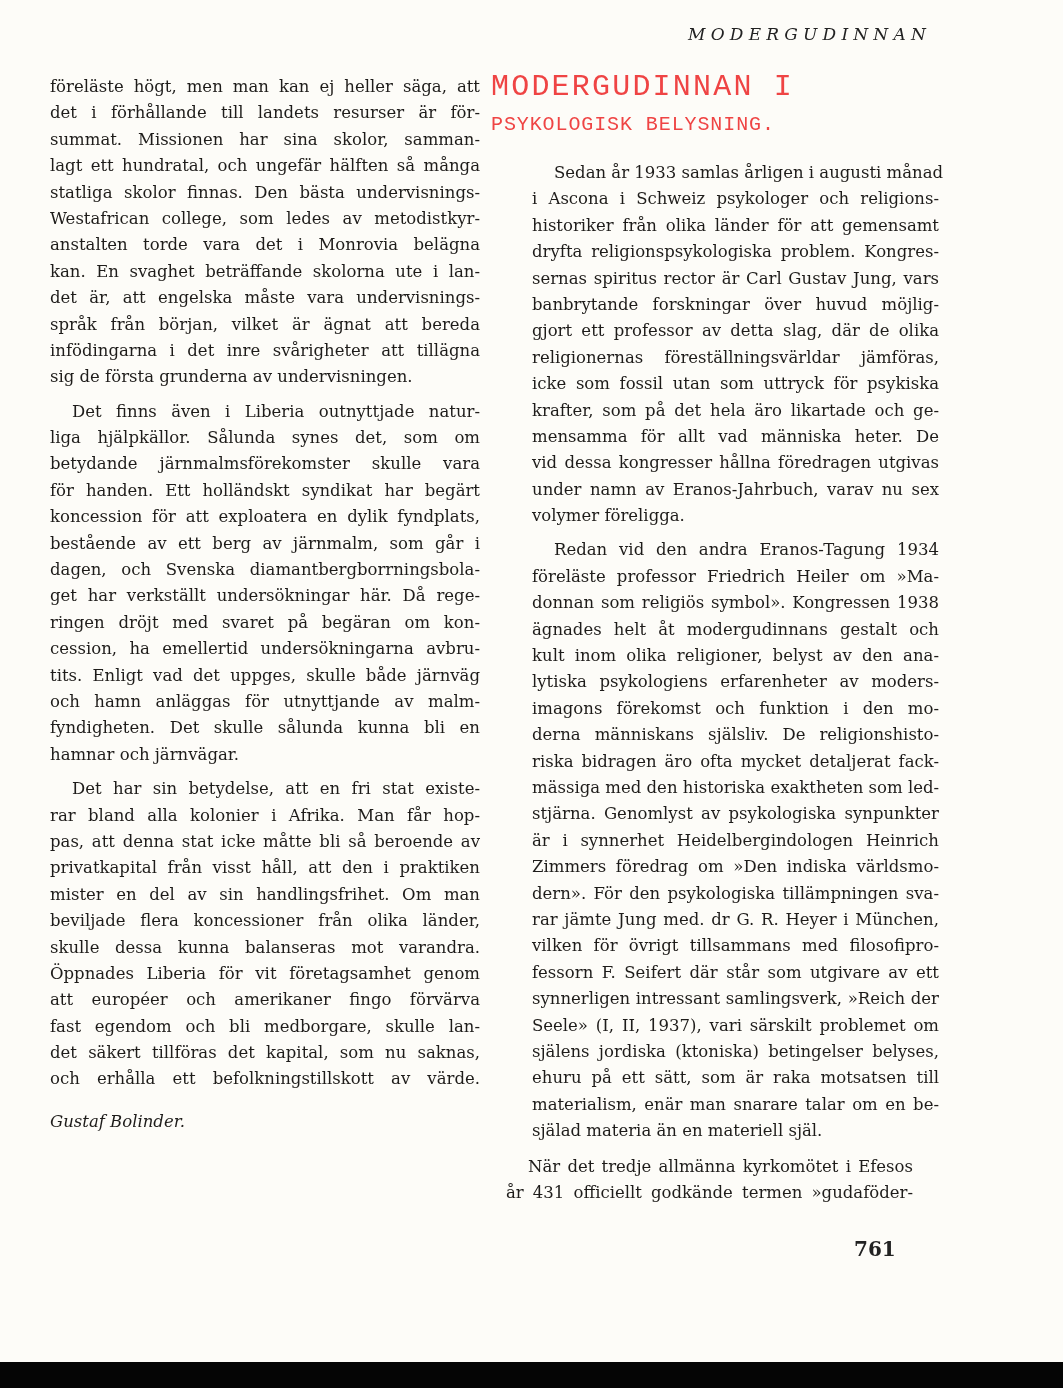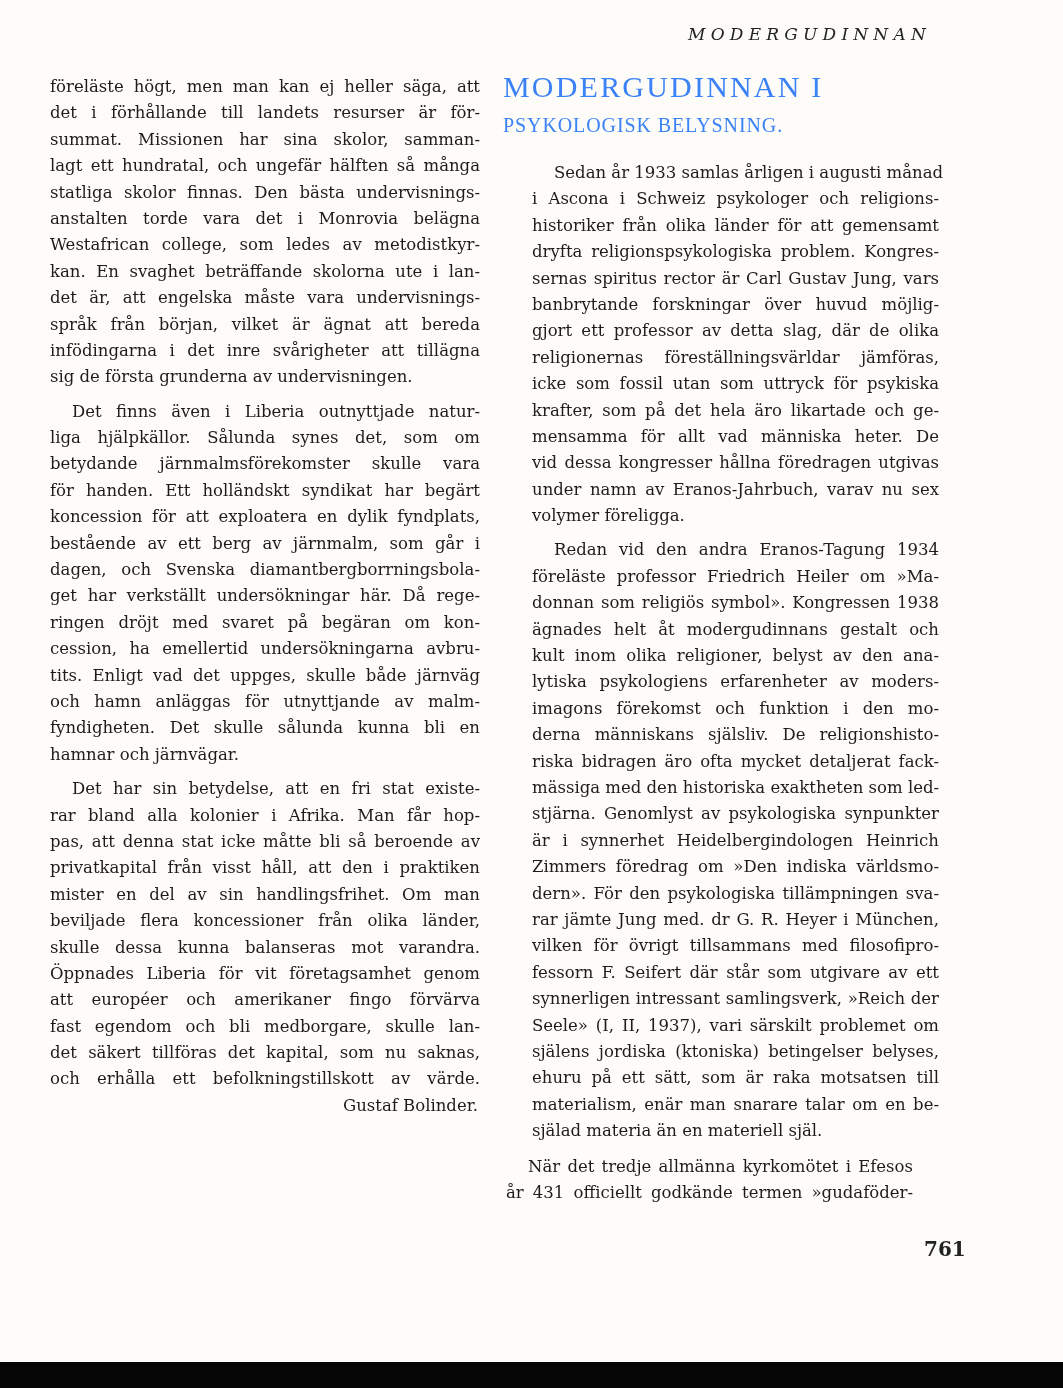--- a/index.html
+++ b/index.html
@@ -21,52 +21,52 @@
   .col-right { left: 532px; top: 160px; width: 407px; }
   .line {
     height: 26.4px; line-height: 26.4px; font-size: 16.5px;
     white-space: nowrap; text-align: justify; text-align-last: justify;
     overflow: visible;
   }
   .line.last { text-align-last: left; }
   .line.indent { padding-left: 22px; }
   .para-gap { height: 8px; }
   .signature {
-    height: 26px; line-height: 26px; font-size: 16.5px; 
-    text-align: right; padding-right: 2px;
+    height: 26px; line-height: 26px; font-size: 16.5px; font-style: italic;
+    text-align: left; padding-right: 2px; margin-top: 16px;
   }
   .title {
-    position: absolute; left: 503px; top: 68px; width: 420px;
-    font-family: Liberation Serif, serif;
-    font-weight: normal; color: #3b82f6;
+    position: absolute; left: 491px; top: 68px; width: 420px;
+    font-family: Liberation Mono, monospace;
+    font-weight: normal; color: #ef4444;
   }
   .title .t1 { font-size: 30px; letter-spacing: 2.2px; line-height: 38px; height: 38px; white-space: nowrap; }
   .title .t2 { font-size: 20px; letter-spacing: 0.9px; line-height: 38px; height: 38px; white-space: nowrap; }
   .col-right2 { left: 506px; top: 1154px; width: 407px; }
   .page-number {
-    position: absolute; left: 924px; top: 1237px;
+    position: absolute; left: 854px; top: 1237px;
     font-size: 20px; font-weight: bold; color: #222;
   }
 </style>
 </head>
 <body>
 
 <div class="page">
 
   <div class="running-head">MODERGUDINNAN</div>
 
   <div class="col col-left">
     <div>
       <div class="line">föreläste högt, men man kan ej heller säga, att</div>
       <div class="line">det i förhållande till landets resurser är för-</div>
       <div class="line">summat. Missionen har sina skolor, samman-</div>
       <div class="line">lagt ett hundratal, och ungefär hälften så många</div>
       <div class="line">statliga skolor finnas. Den bästa undervisnings-</div>
+      <div class="line">Westafrican college, som ledes av metodistkyr-</div>
       <div class="line">anstalten torde vara det i Monrovia belägna</div>
-      <div class="line">Westafrican college, som ledes av metodistkyr-</div>
       <div class="line">kan. En svaghet beträffande skolorna ute i lan-</div>
       <div class="line">det är, att engelska måste vara undervisnings-</div>
       <div class="line">språk från början, vilket är ägnat att bereda</div>
       <div class="line">infödingarna i det inre svårigheter att tillägna</div>
       <div class="line last">sig de första grunderna av undervisningen.</div>
     </div>
     <div class="para-gap"></div>
     <div>
       <div class="line indent">Det finns även i Liberia outnyttjade natur-</div>
       <div class="line">liga hjälpkällor. Sålunda synes det, som om</div>

